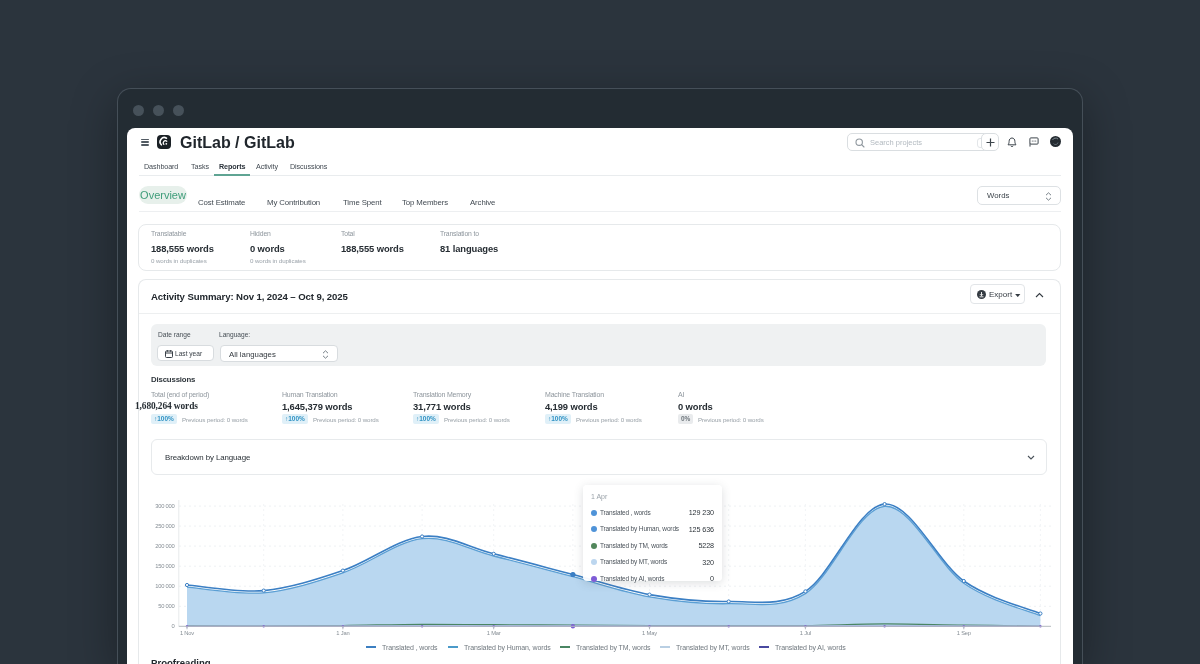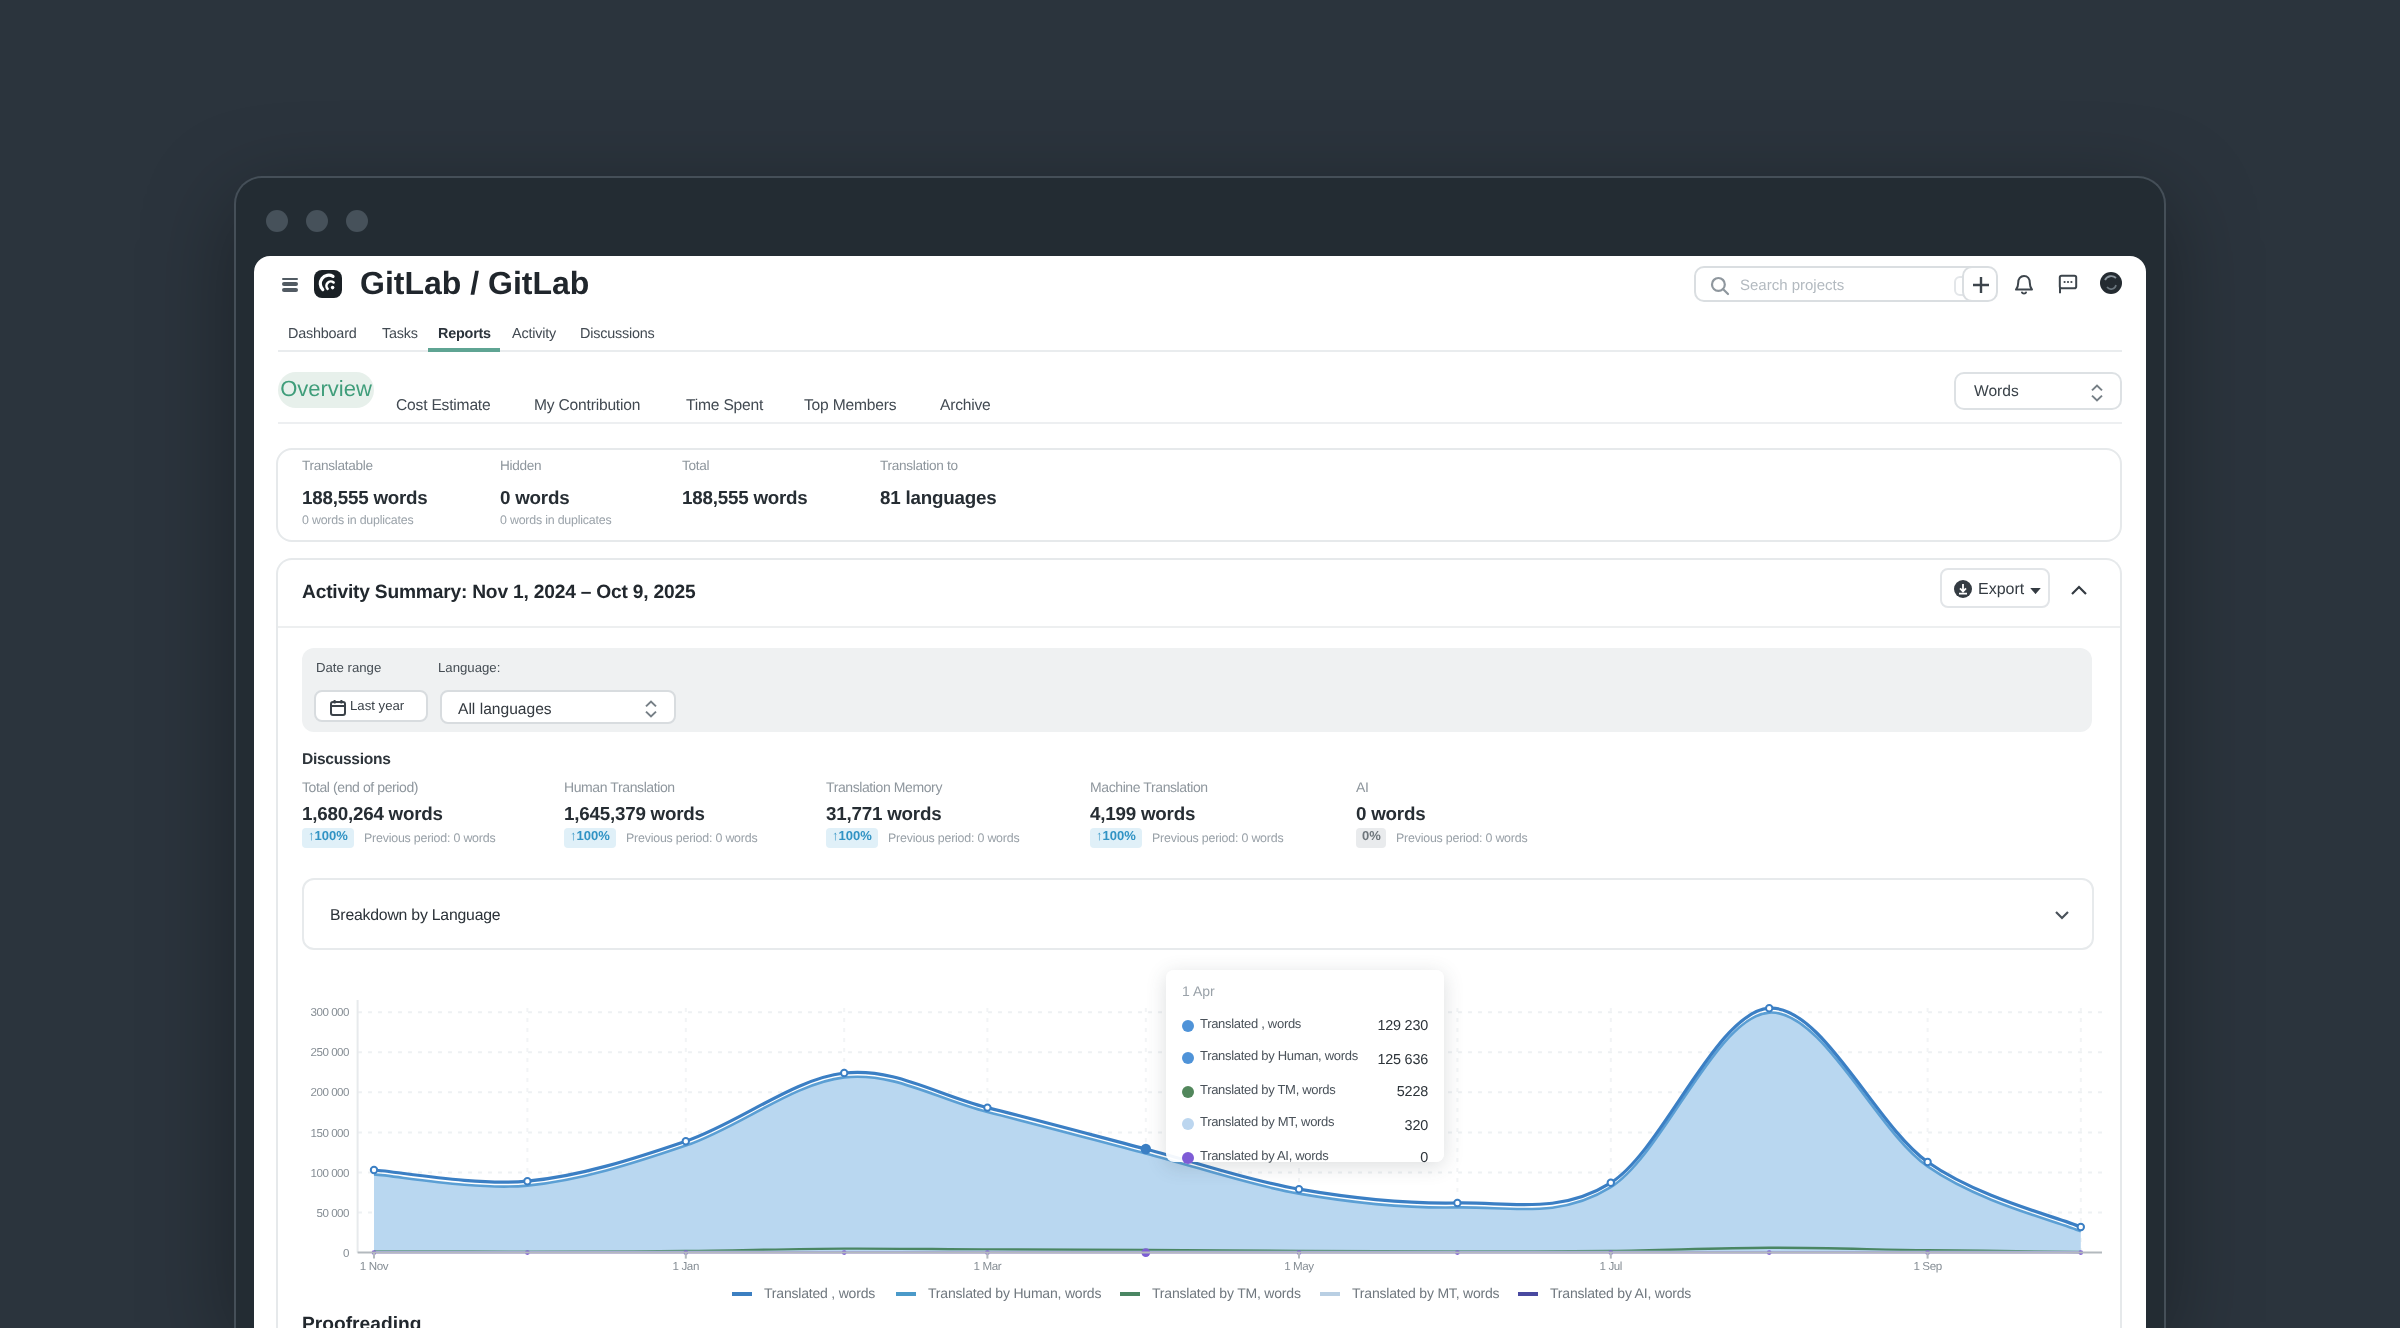--- a/index.html
+++ b/index.html
@@ -168,21 +168,21 @@
   </div>
   <div class="fbtn" style="left:220px;top:345px;width:118px;height:16.5px;">
     <span class="abs" style="left:8px;top:4px;font-size:7.8px;color:#33393f;">All languages</span>
     <svg class="abs" style="right:8px;top:4px;" width="7" height="9" viewBox="0 0 7 9">
       <path d="M1 3.2 L3.5 0.8 L6 3.2 M1 5.8 L3.5 8.2 L6 5.8" fill="none" stroke="#767f86" stroke-width="1"></path>
     </svg>
   </div>
 
   <div class="translbl">Discussions</div>
   <div class="clabel" style="left:151px;">Total (end of period)</div>
-  <div class="cval" style="left:151px;">1,680,264 words</div>
+  <div class="cval" style="left:135px;font-family:Liberation Serif, serif;">1,680,264 words</div>
   <div class="badge" style="left:151px;">↑100%</div>
   <div class="prev" style="left:182px;">Previous period: 0 words</div>
   <div class="clabel" style="left:282px;">Human Translation</div>
   <div class="cval" style="left:282px;">1,645,379 words</div>
   <div class="badge" style="left:282px;">↑100%</div>
   <div class="prev" style="left:313px;">Previous period: 0 words</div>
   <div class="clabel" style="left:413px;">Translation Memory</div>
   <div class="cval" style="left:413px;">31,771 words</div>
   <div class="badge" style="left:413px;">↑100%</div>
   <div class="prev" style="left:444px;">Previous period: 0 words</div>

